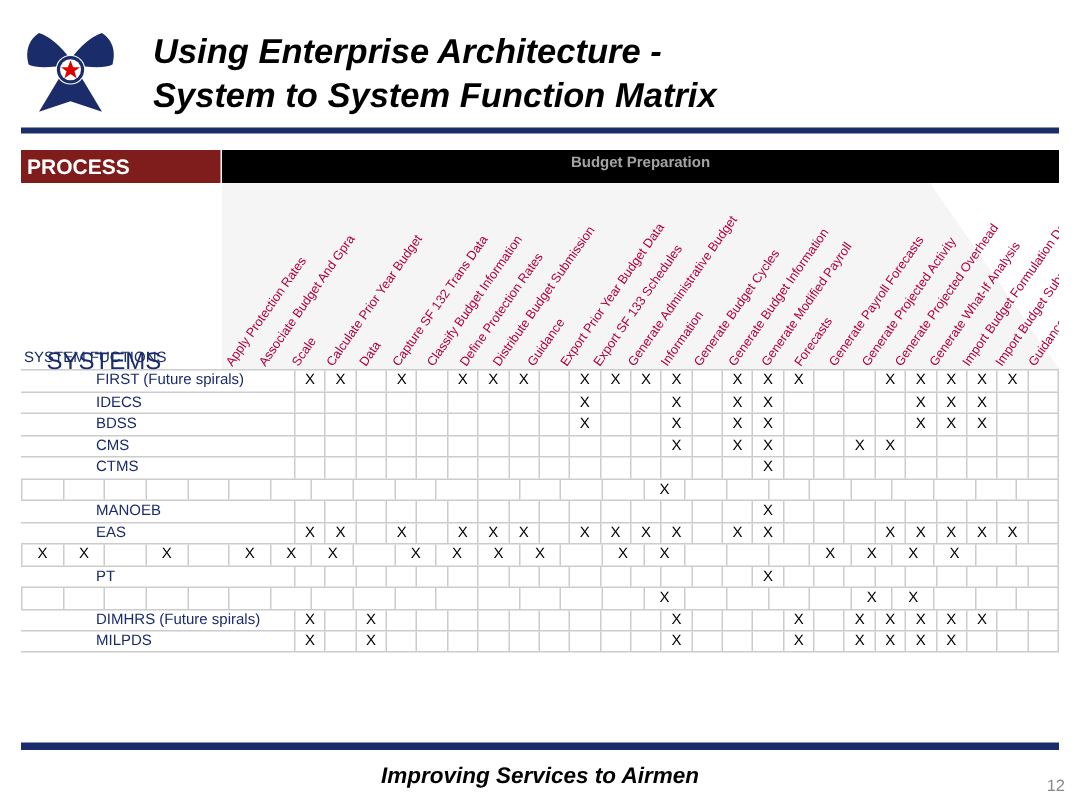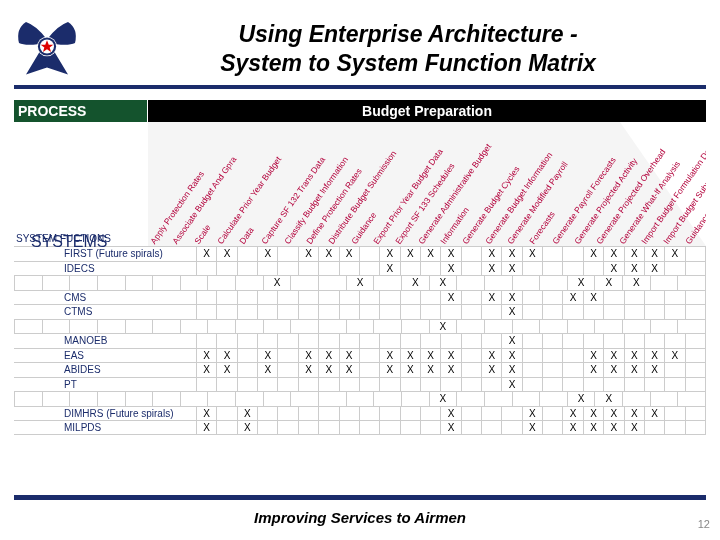--- a/index.html
+++ b/index.html
@@ -1,24 +1,24 @@
 <!DOCTYPE html>
 <html><head>
 <meta charset="utf-8">
 <style>
   * { box-sizing: border-box; margin: 0; padding: 0; }
   body { width: 720px; height: 540px; font-family: Arial, sans-serif; background: #fff; overflow: hidden; position: relative; }
   .slide { width: 720px; height: 540px; position: relative; }
   .logo { position: absolute; top: 8px; left: 12px; width: 70px; height: 70px; }
-  .title { position: absolute; top: 20px; left: 116px; right: 20px; text-align: center; font-size: 23px; font-weight: bold; font-style: italic; color: #000; line-height: 1.25; font-family: Arial, sans-serif; }
+  .title { position: absolute; top: 20px; left: 102px; right: 20px; font-size: 23px; font-weight: bold; font-style: italic; color: #000; line-height: 1.25; font-family: Arial, sans-serif; }
   .title-rule { position: absolute; top: 85px; left: 14px; right: 14px; height: 4px; background: #1b2c6b; }
   .matrix-wrap { position: absolute; top: 100px; left: 14px; right: 14px; bottom: 52px; }
   .hdr { display: flex; }
-  .hdr-left { width: 134px; background: #14532d; color: #fff; font-weight: bold; font-size: 14px; padding: 3px 4px; border-right: 1px solid #fff; font-family: Arial Narrow, Arial, sans-serif; }
-  .hdr-right { flex: 1; background: #000; color: #ffffff; font-weight: bold; font-size: 14px; padding: 3px 4px; text-align: center; font-family: Arial Narrow, Arial, sans-serif; }
+  .hdr-left { width: 134px; background: #7f1d1d; color: #fff; font-weight: bold; font-size: 14px; padding: 3px 4px; border-right: 1px solid #fff; font-family: Arial Narrow, Arial, sans-serif; }
+  .hdr-right { flex: 1; background: #000; color: #a3a3a3; font-weight: bold; font-size: 10px; padding: 3px 4px; text-align: center; font-family: Arial Narrow, Arial, sans-serif; }
   .diag-zone { position: relative; height: 124px; display: flex; }
   .diag-left { width: 134px; display: flex; align-items: flex-end; padding: 0 0 2px 2px; }
   .diag-left-lbl { color: #1b2c6b; font-size: 10px; font-family: Arial Narrow, Arial, sans-serif; margin-top: 41px; }
   .diag-right { flex: 1; position: relative; overflow: hidden; }
   .diag-tri { position: absolute; inset: 0; }
   .diag-labels { position: absolute; inset: 0; }
   .fn { position: absolute; bottom: 1px; transform-origin: left bottom; transform: rotate(-55deg); font-size: 8.5px; color: #b3003b; white-space: nowrap; line-height: 1; font-family: Arial Narrow, Arial, sans-serif; }
   .grid { }
   .row { display: flex; height: 14.5px; border-top: 1px solid #ccc; }
   .row:last-child { border-bottom: 1px solid #ccc; }
@@ -152,20 +152,21 @@
             <div class="cell"></div>
             <div class="cell"></div>
             <div class="cell">X</div>
             <div class="cell">X</div>
             <div class="cell">X</div>
             <div class="cell"></div>
             <div class="cell"></div>
           </div>
         </div>
         <div class="row">
+          <div class="row-lbl">BDSS</div>
           <div class="cells">
             <div class="cell"></div>
             <div class="cell"></div>
             <div class="cell"></div>
             <div class="cell"></div>
             <div class="cell"></div>
             <div class="cell"></div>
             <div class="cell"></div>
             <div class="cell"></div>
             <div class="cell"></div>
@@ -330,21 +331,20 @@
             <div class="cell"></div>
             <div class="cell">X</div>
             <div class="cell">X</div>
             <div class="cell">X</div>
             <div class="cell">X</div>
             <div class="cell">X</div>
             <div class="cell"></div>
           </div>
         </div>
         <div class="row">
-          <div class="row-lbl">ABIDES</div>
           <div class="cells">
             <div class="cell">X</div>
             <div class="cell">X</div>
             <div class="cell"></div>
             <div class="cell">X</div>
             <div class="cell"></div>
             <div class="cell">X</div>
             <div class="cell">X</div>
             <div class="cell">X</div>
             <div class="cell"></div>

